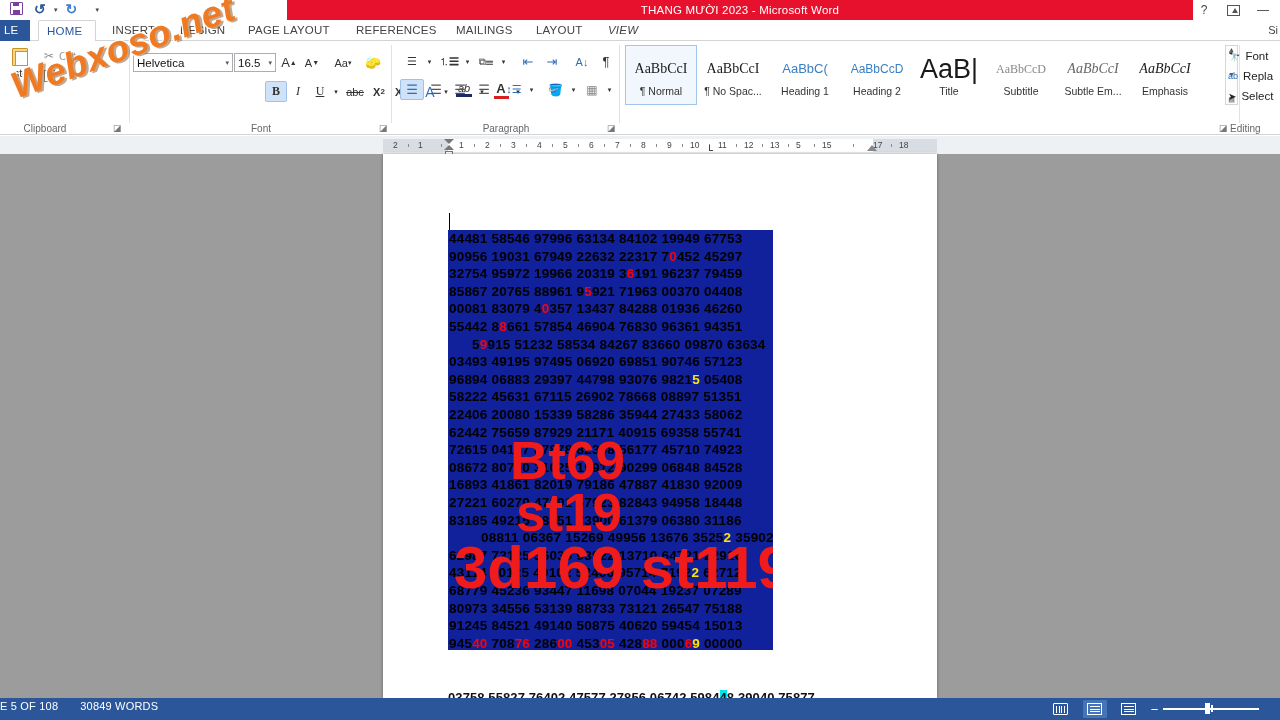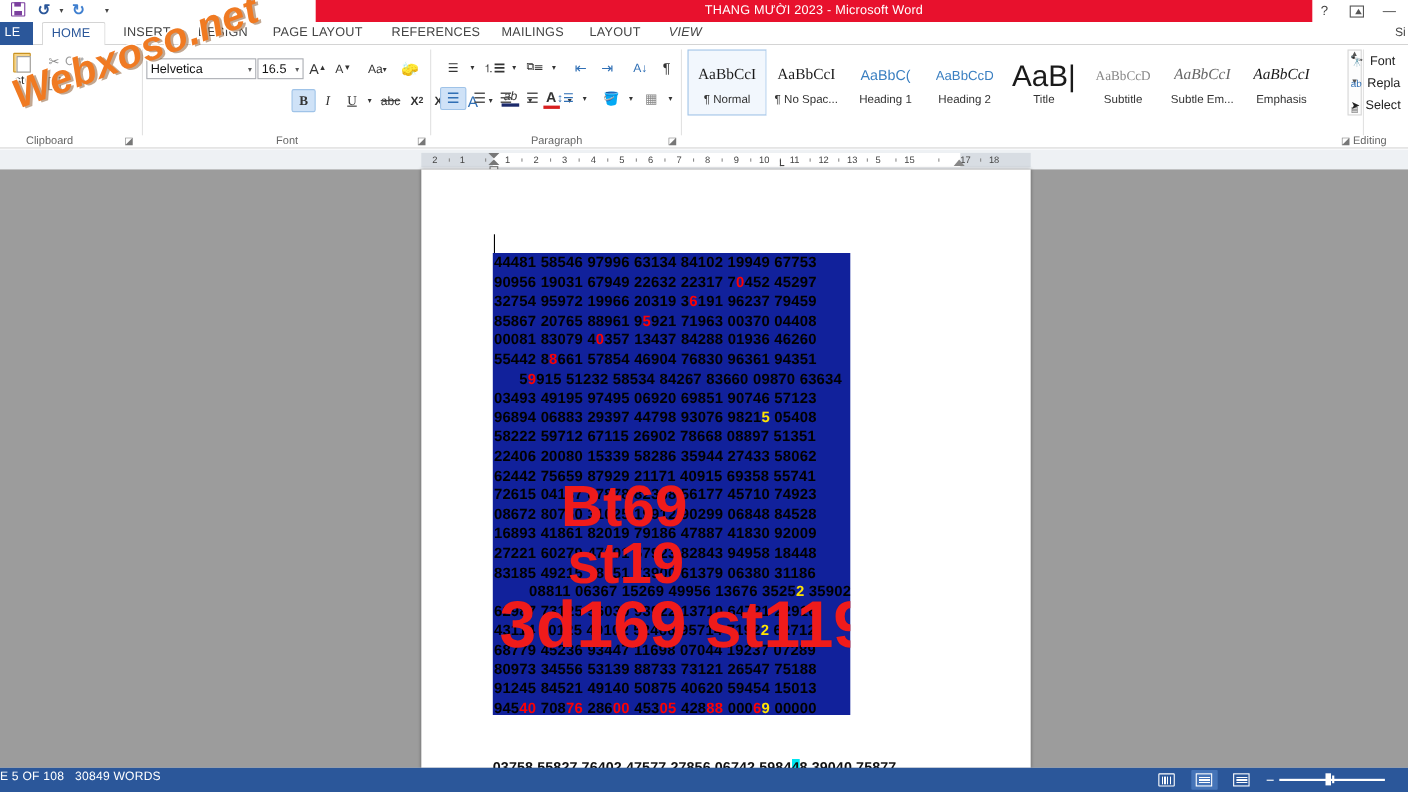--- a/index.html
+++ b/index.html
@@ -214,21 +214,21 @@
     letter-spacing: .1px;
   }
   .hl-c { background: #00e5f0; color: #111; }
 
   
   .statusbar {
     position: absolute; bottom: 0; left: 0; width: 1280px; height: 22px;
     background: #2b579a; color: #fff; font-size: 11px;
   }
   .sb-left { position: absolute; left: 0; top: 0; height: 16px;
-             display: flex; align-items: center; gap: 10px; }
+             display: flex; align-items: center; gap: 22px; }
   .sb-item { white-space: nowrap; cursor: pointer; letter-spacing: .2px; }
   .sb-right { position: absolute; right: 8px; top: 0; height: 22px;
               display: flex; align-items: center; gap: 10px; }
   .viewbtn {
     width: 24px; height: 18px; display: flex; align-items: center;
     justify-content: center; cursor: pointer; border-radius: 1px;
   }
   .viewbtn.sel { background: #4574b8; }
   .vb-ico { width: 15px; height: 12px; border: 1.4px solid #fff; position: relative; }
   .vb-lines { position: absolute; left: 1.5px; top: 1.5px; right: 1.5px; bottom: 1.5px;
@@ -504,21 +504,21 @@
         <div id="grid-rows">
             <div class="ngrow" style="top: 0px;">44481 58546 97996 63134 84102 19949 67753</div>
             <div class="ngrow" style="top: 17.6px;">90956 19031 67949 22632 22317 7<span class="hl-r">0</span>452 45297</div>
             <div class="ngrow" style="top: 35.2px;">32754 95972 19966 20319 3<span class="hl-r">6</span>191 96237 79459</div>
             <div class="ngrow" style="top: 52.8px;">85867 20765 88961 9<span class="hl-r">5</span>921 71963 00370 04408</div>
             <div class="ngrow" style="top: 70.4px;">00081 83079 4<span class="hl-r">0</span>357 13437 84288 01936 46260</div>
             <div class="ngrow" style="top: 88px;">55442 8<span class="hl-r">8</span>661 57854 46904 76830 96361 94351</div>
             <div class="ngrow" style="top: 105.6px; padding-left: 23px;">5<span class="hl-r">9</span>915 51232 58534 84267 83660 09870 63634</div>
             <div class="ngrow" style="top: 123.2px;">03493 49195 97495 06920 69851 90746<span class="hl-y"> </span>57123</div>
             <div class="ngrow" style="top: 140.8px;">96894 06883 29397 44798 93076 9821<span class="hl-y">5</span> 05408</div>
-            <div class="ngrow" style="top: 158.4px;">58222 59712 67115 26902 78668 08897 51351</div>
+            <div class="ngrow" style="top: 158.4px;">58222 45631 67115 26902 78668 08897 51351</div>
             <div class="ngrow" style="top: 176px;">22406 20080 15339 58286 35944 27433<span class="hl-y"> </span>58062</div>
             <div class="ngrow" style="top: 193.6px;">62442 75659 87929 21171 40915 69358<span class="hl-y"> </span>55741</div>
             <div class="ngrow" style="top: 211.2px;">72615 04137 87878 82368 56177 45710 74923</div>
             <div class="ngrow" style="top: 228.8px;">08672 80760 31025 19912 90299 06848<span class="hl-y"> </span>84528</div>
             <div class="ngrow" style="top: 246.4px;">16893 41861 82019 79186 47887 41830<span class="hl-y"> </span>92009</div>
             <div class="ngrow" style="top: 264px;">27221 60279 47291 57923 82843 94958 18448</div>
             <div class="ngrow" style="top: 281.6px;">83185 49215 78551 73900 61379 06380<span class="hl-y"> </span>31186</div>
             <div class="ngrow" style="top: 299.2px; padding-left: 32px;">08811 06367 15269 49956 13676 3525<span class="hl-y">2</span> 35902</div>
             <div class="ngrow" style="top: 316.8px;">62987 73125 56030 93922 13710 64721 22916</div>
             <div class="ngrow" style="top: 334.4px;">43114 50125 40102 52466 95714 7192<span class="hl-y">2</span> 62712</div>

